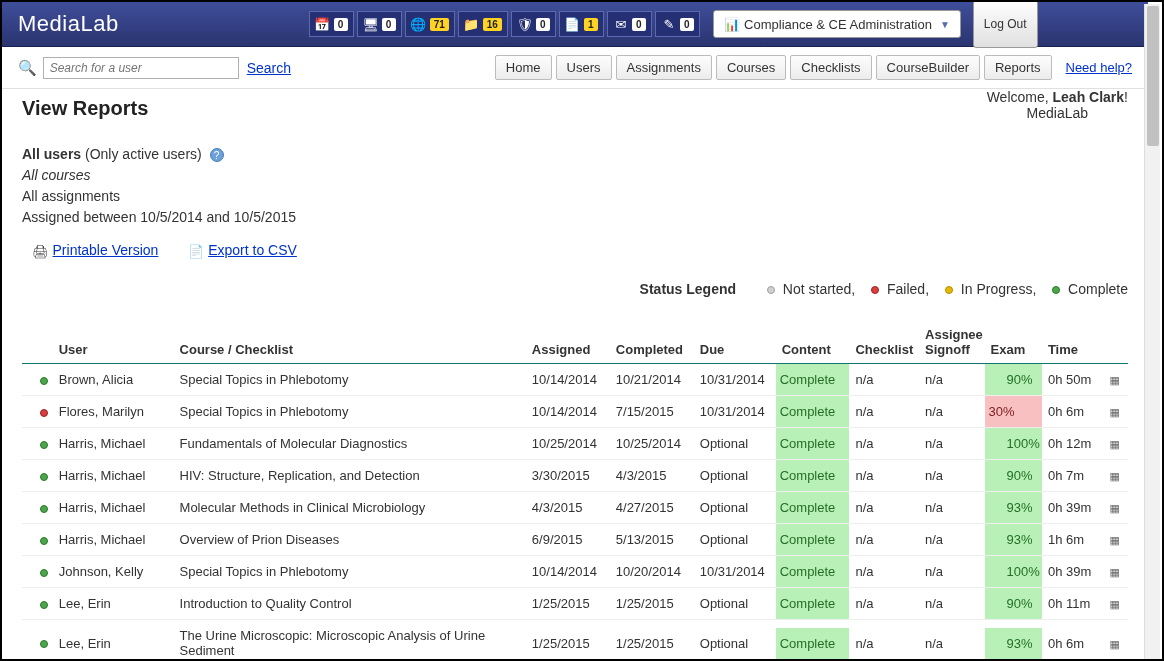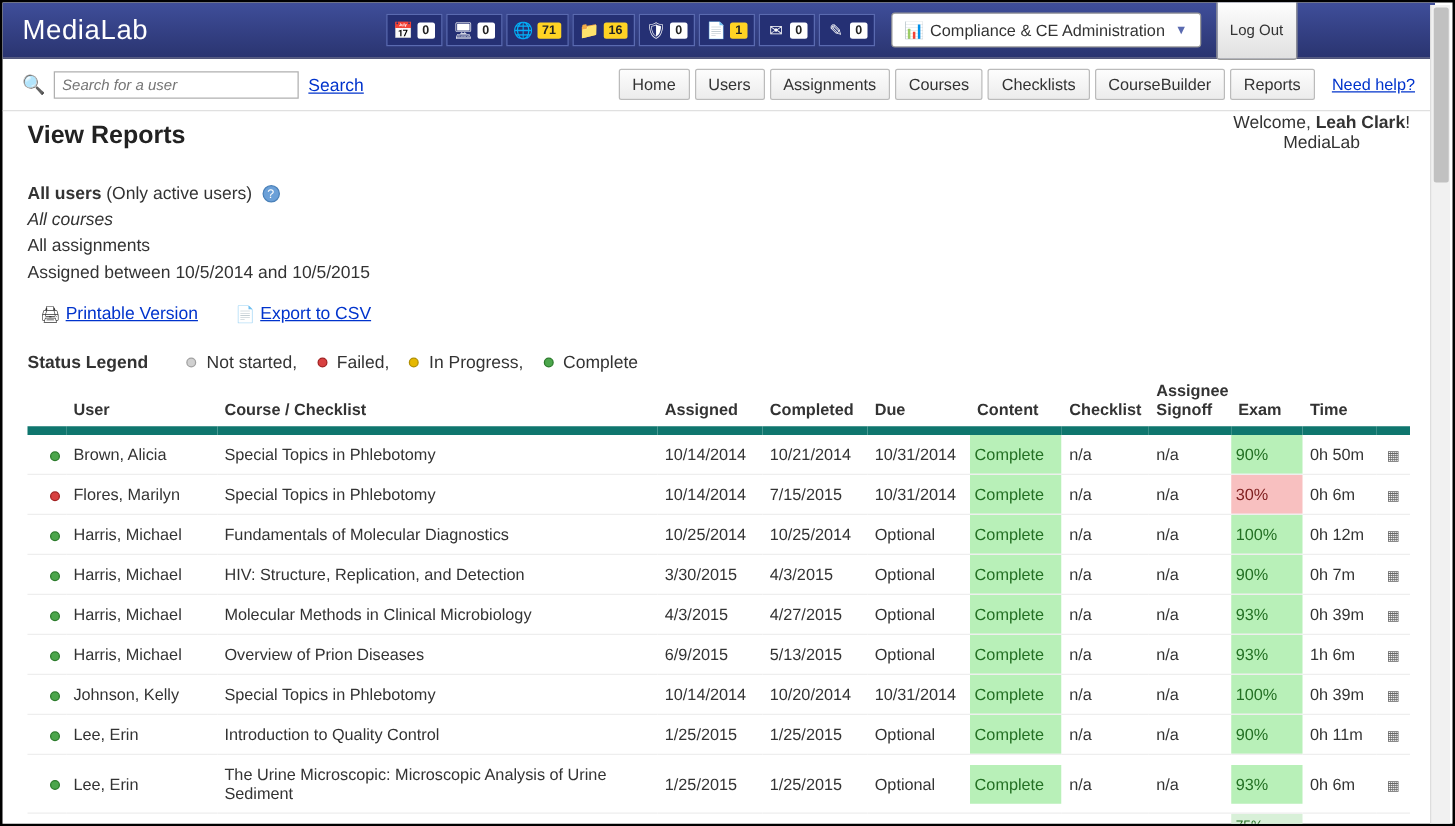--- a/index.html
+++ b/index.html
@@ -178,40 +178,40 @@
     }
     .export-links { margin: 10px 0 22px 10px; }
     .export-links a {
       color: #0033cc;
       text-decoration: underline;
       cursor: pointer;
       margin-right: 26px;
       font-size: 14px;
     }
     .elicon { margin-right: 4px; vertical-align: middle; }
-    .legend-row { font-size: 14px; margin-bottom: 2px; }
+    .legend-row { font-size: 14px; margin-bottom: 24px; text-align: right; }
     .legend-row .lbl { font-weight: bold; margin-right: 15px; }
     .dot {
       display: inline-block;
       width: 8px;
       height: 8px;
       border-radius: 50%;
       vertical-align: middle;
       margin: 0 4px 0 12px;
     }
     .dot.green { background: #4ca64c; border: 1px solid #2a7a2a; }
     .dot.red { background: #d84040; border: 1px solid #a02020; }
     .dot.yellow { background: #e6b800; border: 1px solid #b08f00; }
     .dot.grey { background: #d0d0d0; border: 1px solid #a0a0a0; }
     .data-table { width: 100%; border-collapse: collapse; font-size: 13px; table-layout: fixed; }
     .data-table th {
       text-align: left;
       padding: 6px 6px;
       font-weight: bold;
-      border-bottom: 7px solid #0f766e;
+      border-bottom: 1px solid #0f766e;
       font-size: 13px;
       vertical-align: bottom;
     }
     .data-table td {
       padding: 8px 6px;
       border-bottom: 1px solid #eee;
       vertical-align: middle;
     }
     .c-status { width: 30px; text-align: center; }
     .c-user { width: 118px; }
@@ -228,21 +228,21 @@
     .content-complete {
       background: #b8f0b8;
       display: block;
       padding: 8px 4px;
       margin: -8px -6px;
       color: #237023;
     }
     .exam-pass {
       background: #b8f0b8;
       display: block;
-      padding: 8px 4px;
+      padding: 8px 22px;
       margin: -8px -6px;
       color: #237023;
     }
     .exam-fail {
       background: #f8c0c0;
       display: block;
       padding: 8px 4px;
       margin: -8px -6px;
       color: #802020;
     }

